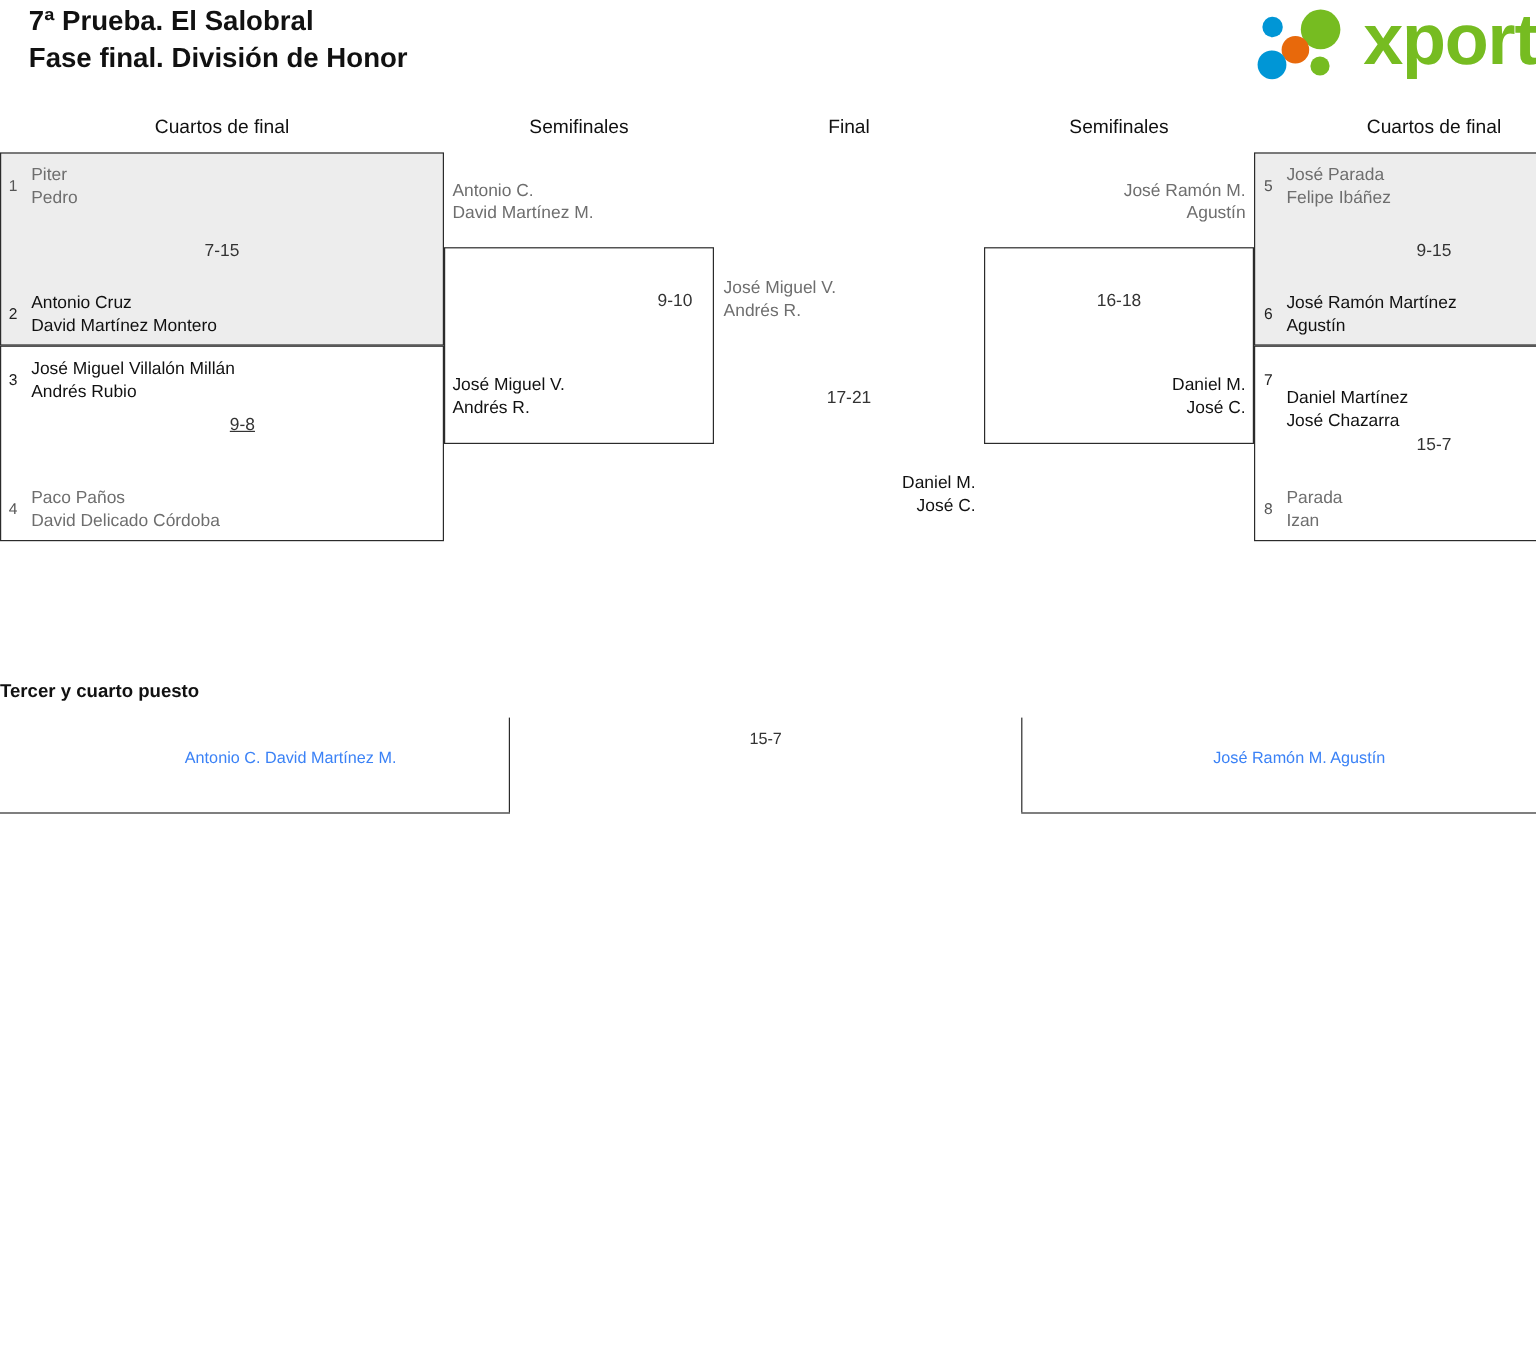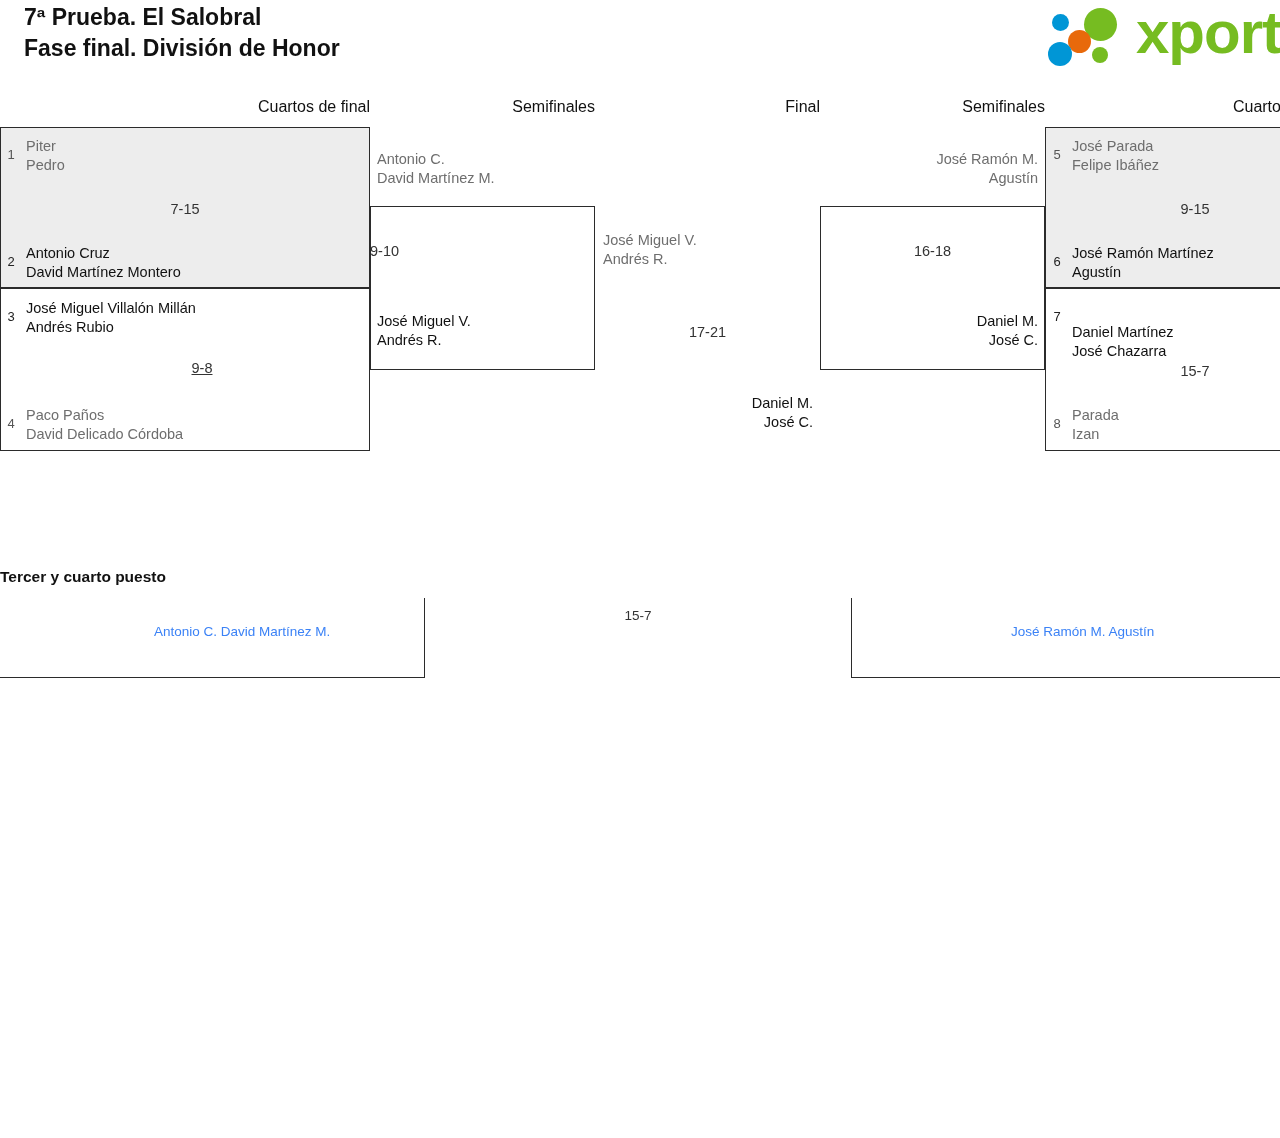--- a/index.html
+++ b/index.html
@@ -13,21 +13,21 @@
   
   #title{left:0px;top:2px;width:700px;font-size:23px;line-height:31px;font-weight:700;color:#111111;}
   #title div{white-space:nowrap;margin-left:24px;}
 
   
   #logo{left:1048px;top:6px;width:228px;height:58px;}
   #logo .word{position:absolute;left:88px;top:4px;font-size:60px;line-height:46px;font-weight:700;color:#76bc21;letter-spacing:-1px;}
   #logo .dot{position:absolute;border-radius:50%;}
 
   
-  .round-head{font-size:16px;line-height:20px;color:#111;text-align:right;top:97px;}
+  .round-head{font-size:16px;line-height:20px;color:#111;text-align:center;top:97px;}
 
   
   .box{border:1px solid #2b2b2b;box-sizing:border-box;background:transparent;}
   .box.shaded{background:#ededed;}
 
   
   .vline{background:#2b2b2b;width:1px;}
   .hline{background:#2b2b2b;height:1px;}
 
   
@@ -82,33 +82,33 @@
 <div class="abs team winner" style="left:26px;top:244px;">
   <span class="ln">Antonio Cruz</span>
   <span class="ln">David Martínez Montero</span>
 </div>
 
 <div class="abs seed win" style="left:2px;top:309px;">3</div>
 <div class="abs team winner" style="left:26px;top:299px;">
   <span class="ln">José Miguel Villalón Millán</span>
   <span class="ln">Andrés Rubio</span>
 </div>
-<div class="abs score" style="left:0px;top:359px;width:404px;text-align:center;text-decoration:underline;">9-8</div>
+<div class="abs score" style="left:0px;top:345px;width:404px;text-align:center;text-decoration:underline;">9-8</div>
 <div class="abs seed" style="left:2px;top:416px;">4</div>
 <div class="abs team loser" style="left:26px;top:406px;">
   <span class="ln">Paco Paños</span>
   <span class="ln">David Delicado Córdoba</span>
 </div>
 
 <div class="abs box" style="left:370px;top:206px;width:225px;height:164px;"></div>
 <div class="abs team loser" style="left:377px;top:150px;">
   <span class="ln">Antonio C.</span>
   <span class="ln">David Martínez M.</span>
 </div>
-<div class="abs score" style="left:370px;top:242px;width:207px;text-align:left;">9-10</div>
+<div class="abs score" style="left:370px;top:242px;width:207px;text-align:right;">9-10</div>
 <div class="abs team winner" style="left:377px;top:312px;">
   <span class="ln">José Miguel V.</span>
   <span class="ln">Andrés R.</span>
 </div>
 
 <div class="abs team loser" style="left:603px;top:231px;">
   <span class="ln">José Miguel V.</span>
   <span class="ln">Andrés R.</span>
 </div>
 <div class="abs score" style="left:595px;top:323px;width:225px;text-align:center;">17-21</div>

